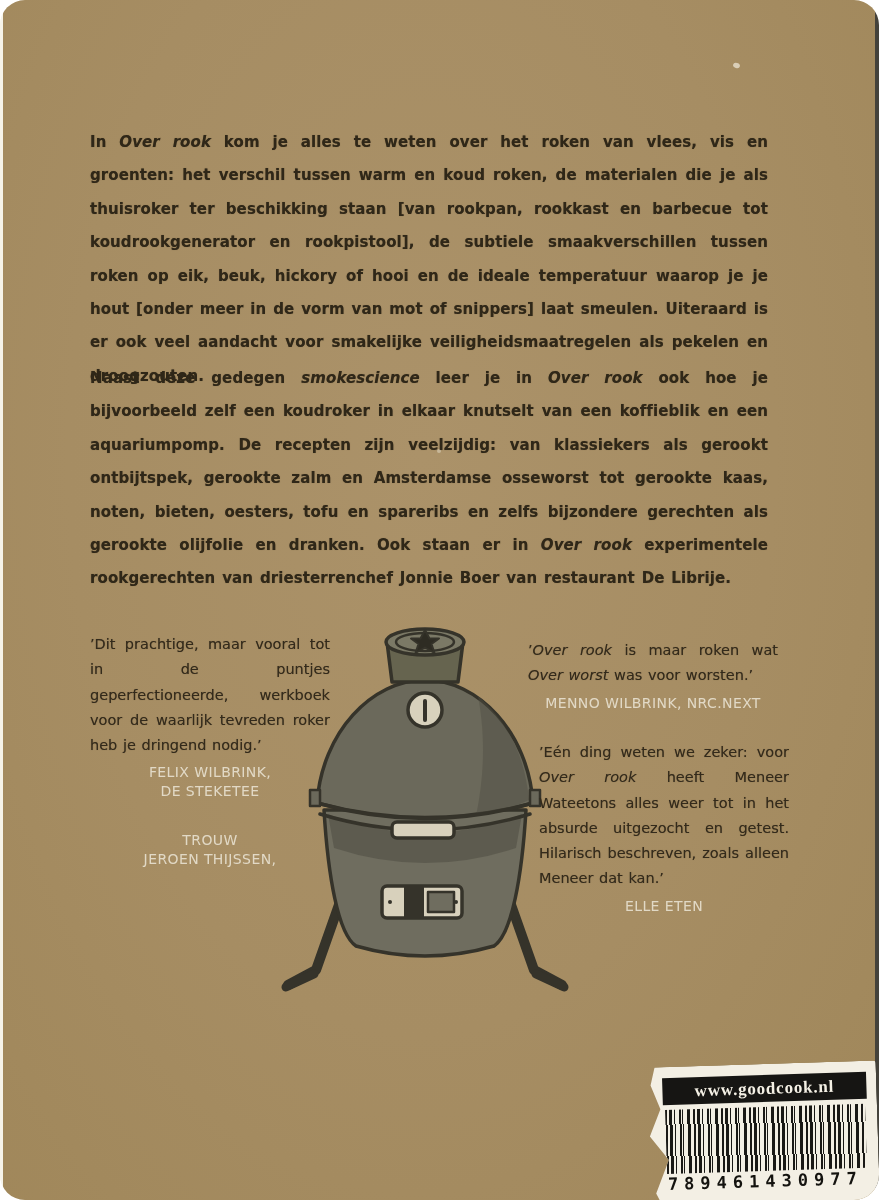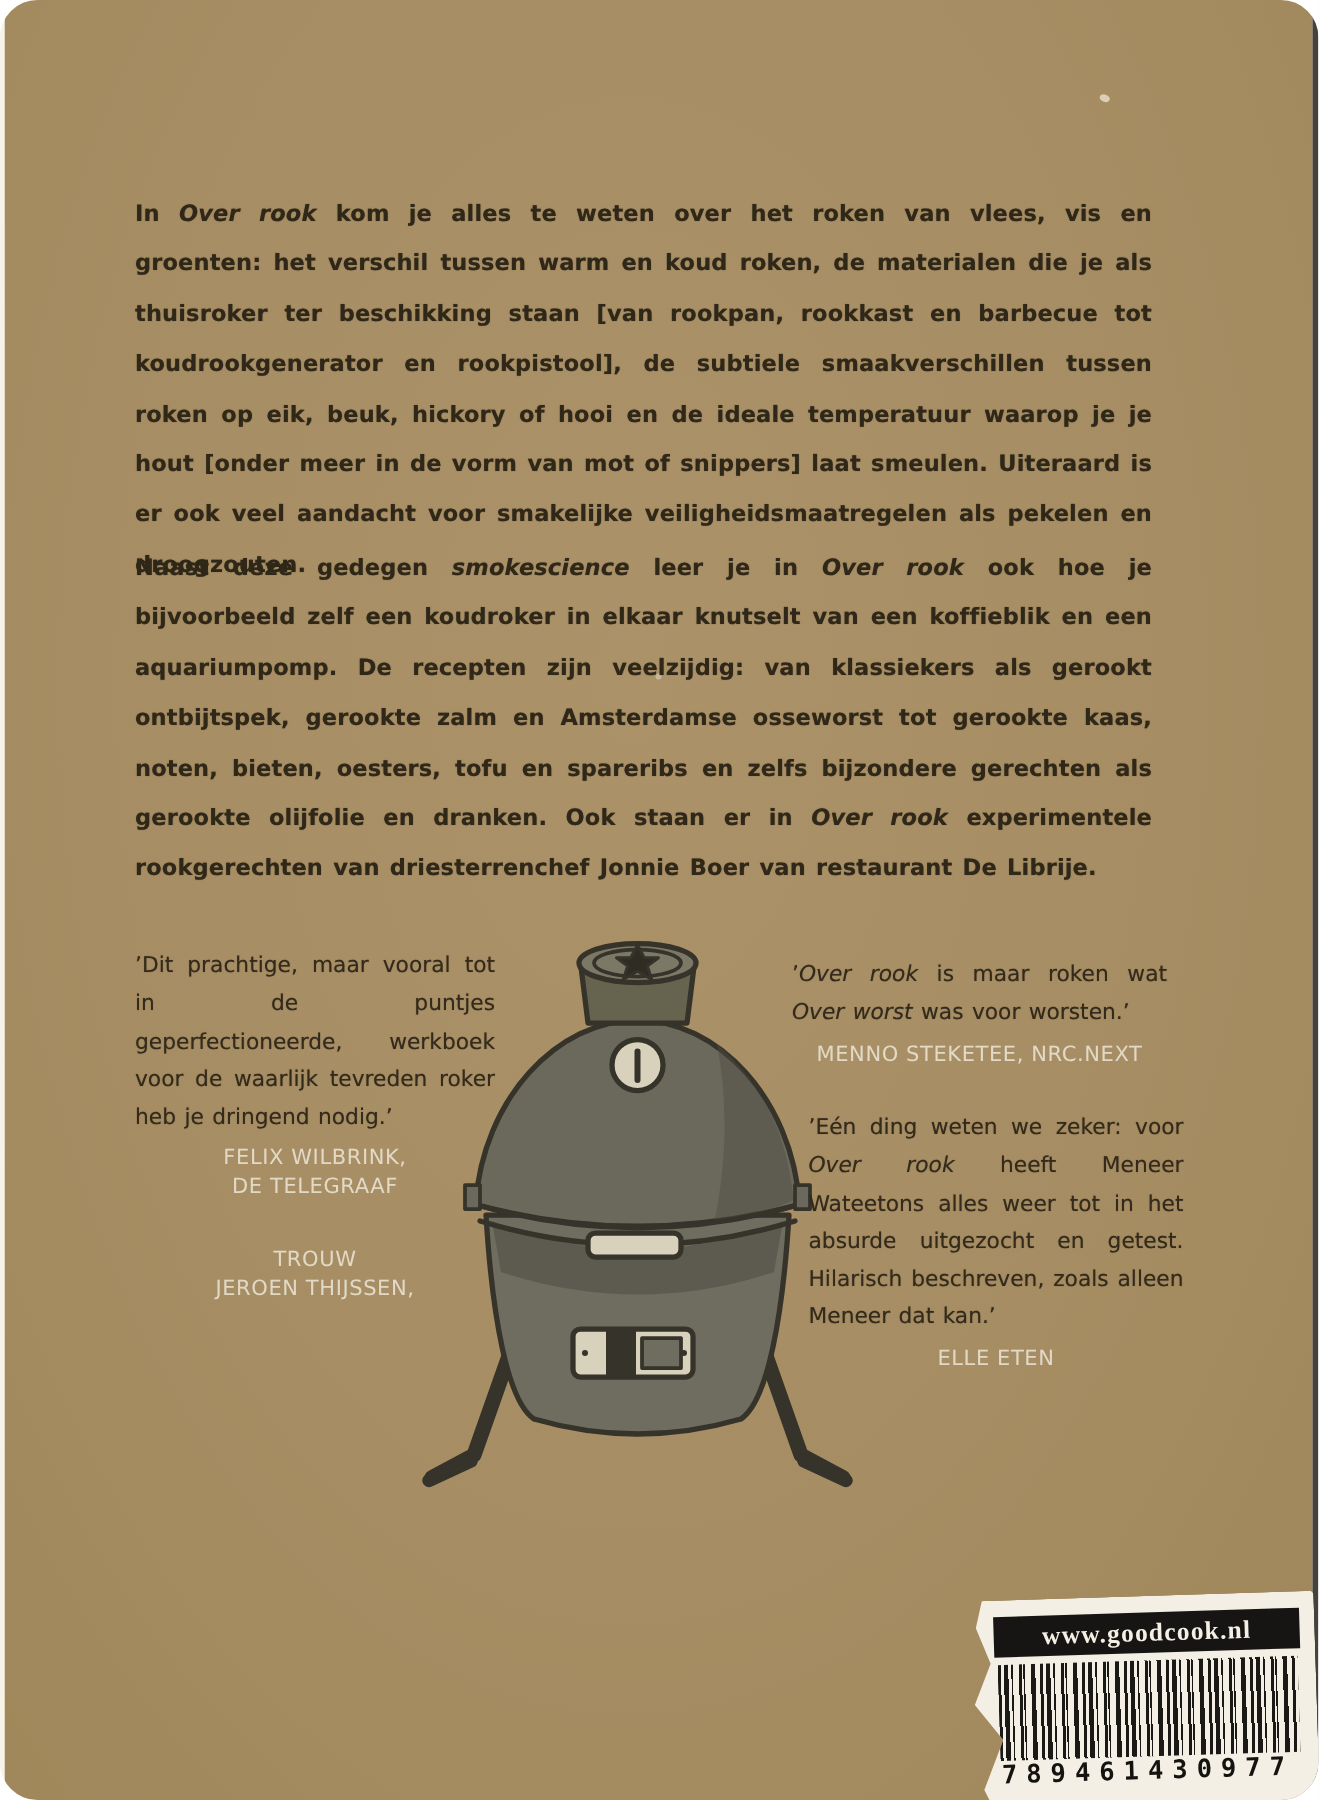--- a/index.html
+++ b/index.html
@@ -99,28 +99,28 @@
       <ellipse cx="145" cy="24" rx="39" ry="13" fill="#7b7966"></ellipse>
       <ellipse cx="145" cy="24" rx="29" ry="9" fill="none" stroke-width="2.5"></ellipse>
       <path d="M145 12 L149.5 20.5 L159 20.5 L151.5 26 L154.5 35 L145 29.5 L135.5 35 L138.5 26 L131 20.5 L140.5 20.5 Z" fill="#2e2c23" stroke-width="2"></path>
     </g>
   </svg>
 
   <div class="quote ql1">
     <div class="qtext"><span>’Dit prachtige, maar vooral tot in de puntjes geperfectioneerde, werkboek voor de waarlijk tevreden roker heb je dringend nodig.’</span></div>
     <div class="attr">
       <div>FELIX WILBRINK,</div>
-      <div>DE TELEGRAAF</div>
+      <div>DE STEKETEE</div>
     </div>
   </div>
 
   <div class="quote qr1">
     <div class="qtext"><span>’</span><span class="it">Over rook</span><span> is maar roken wat </span><span class="it">Over worst</span><span> was voor worsten.’</span></div>
     <div class="attr attr-center">
-      <div>MENNO STEKETEE, NRC.NEXT</div>
+      <div>MENNO WILBRINK, NRC.NEXT</div>
     </div>
   </div>
 
   <div class="quote qr2">
     <div class="qtext"><span>’Eén ding weten we zeker: voor </span><span class="it">Over rook</span><span> heeft Meneer Wateetons alles weer tot in het absurde uitgezocht en getest. Hilarisch beschreven, zoals alleen Meneer dat kan.’</span></div>
     <div class="attr">
       <div>ELLE ETEN</div>
     </div>
   </div>
 

